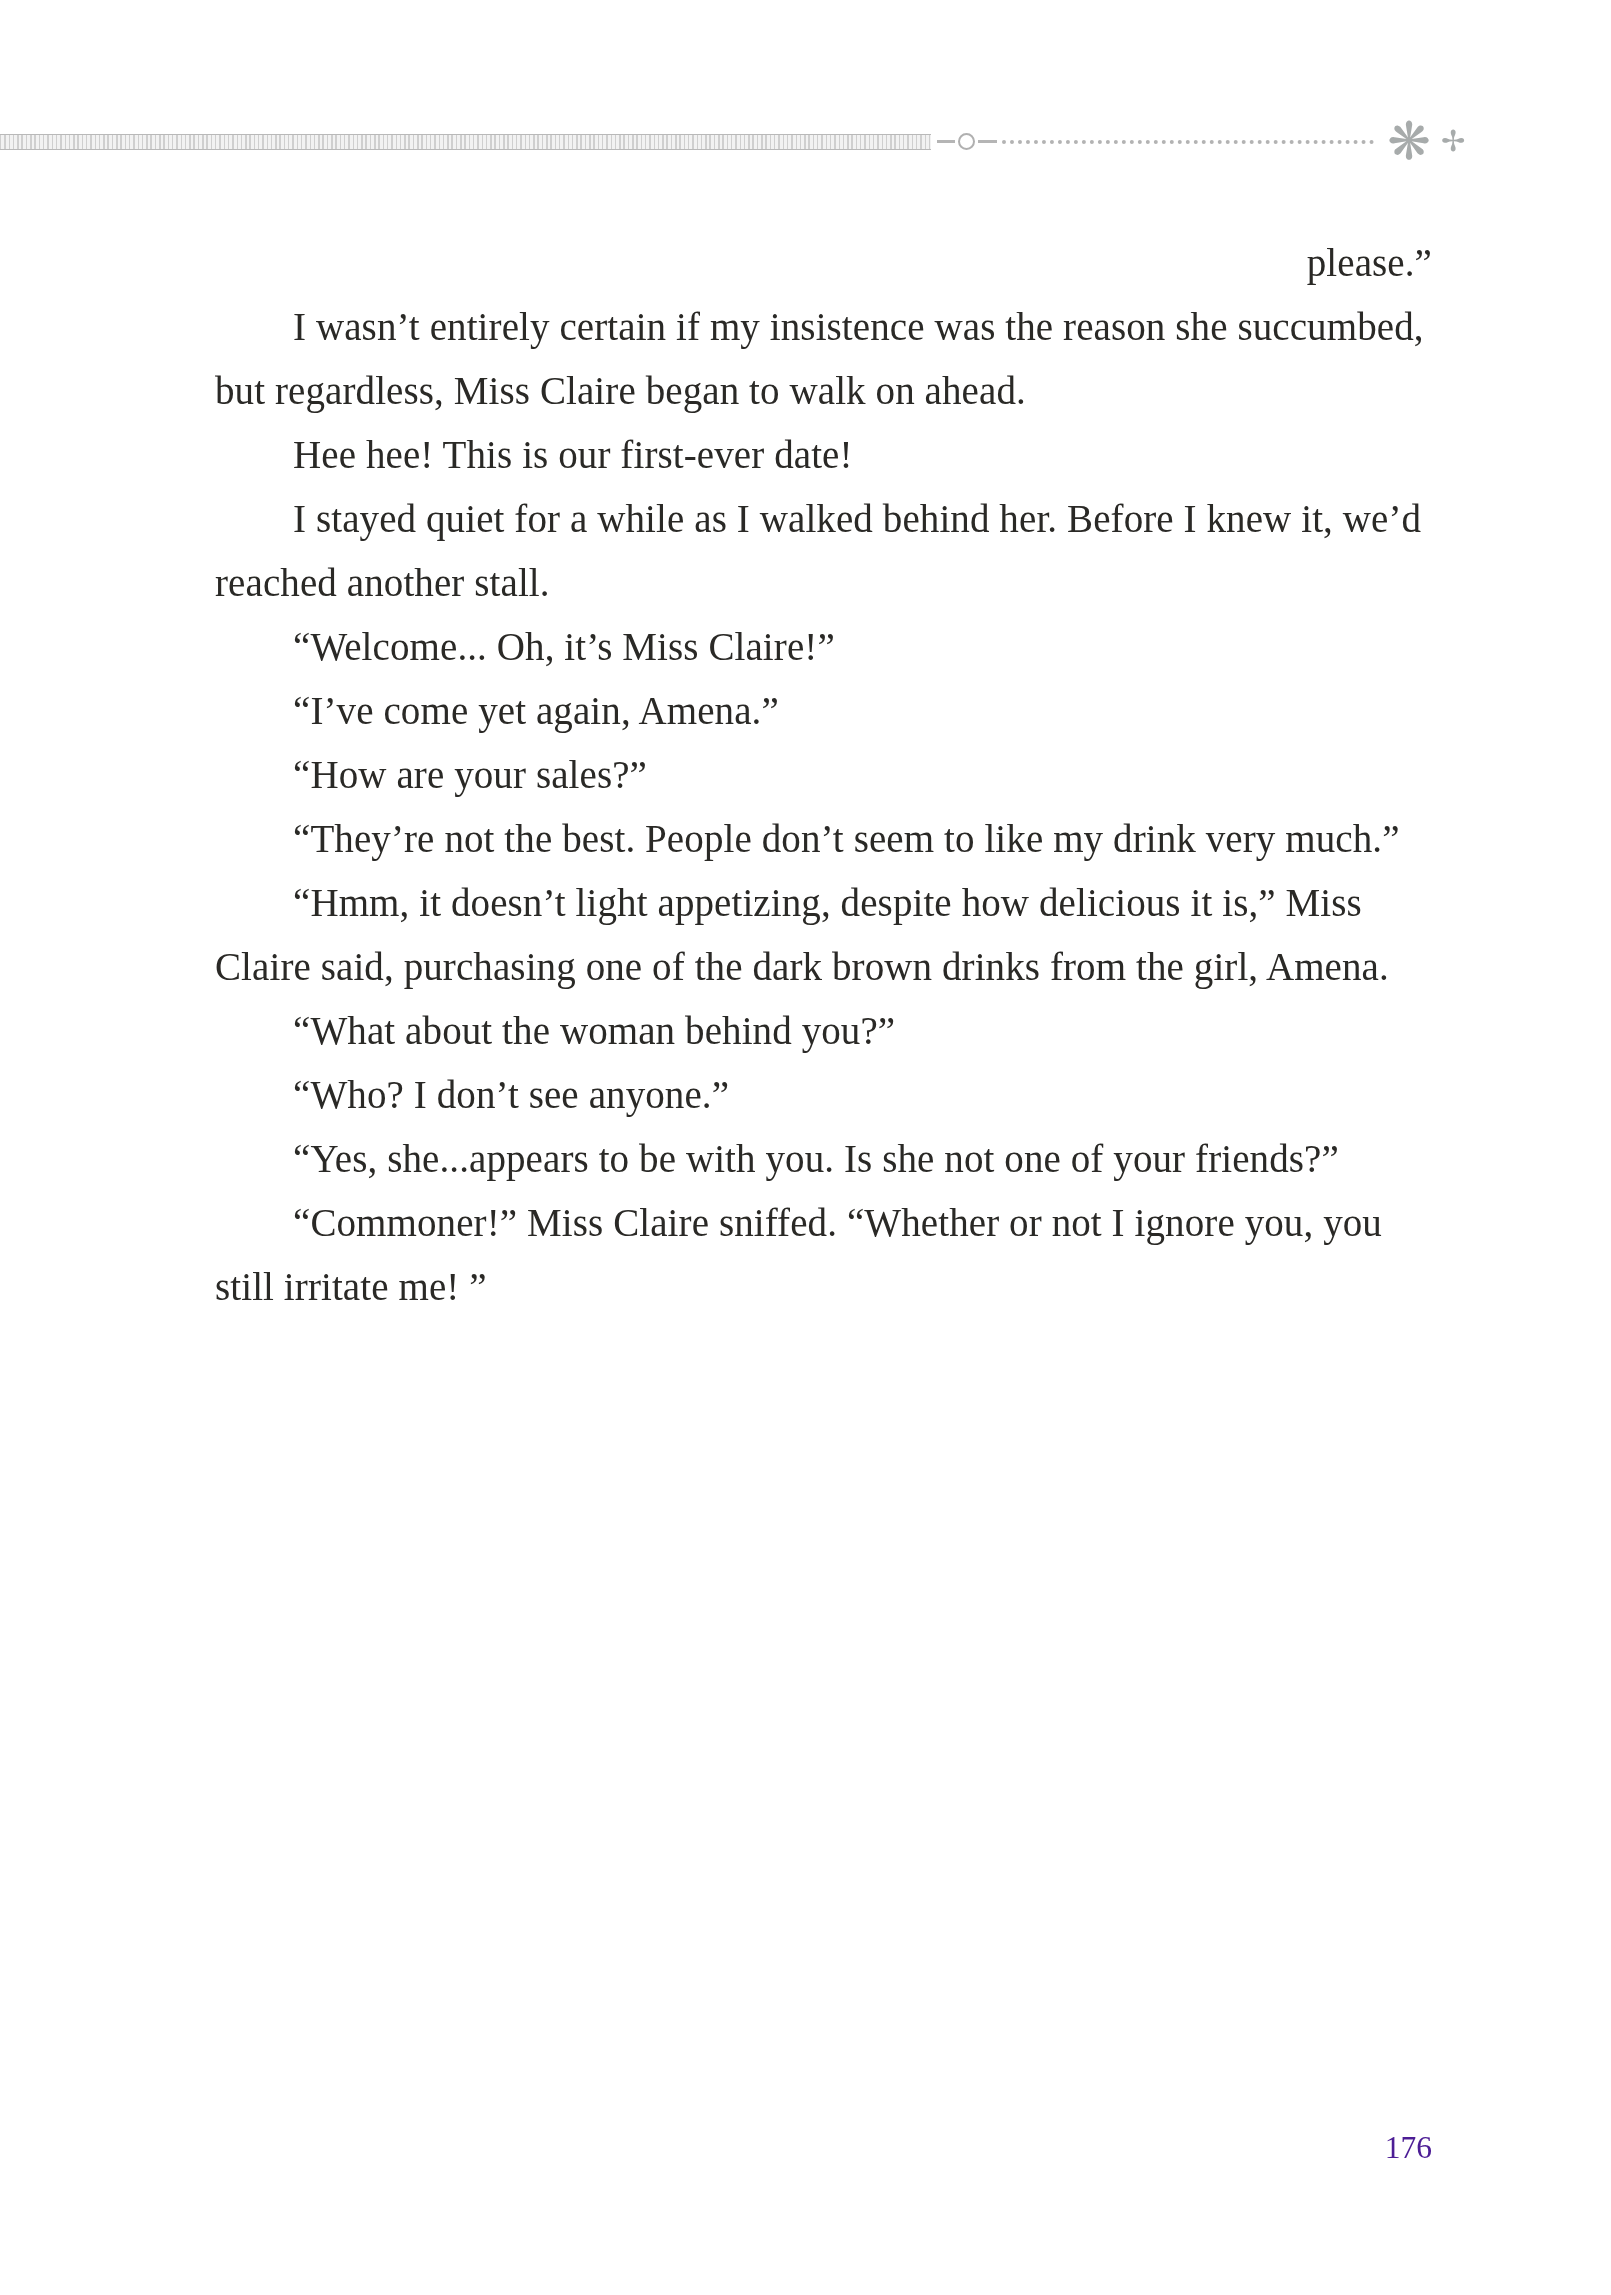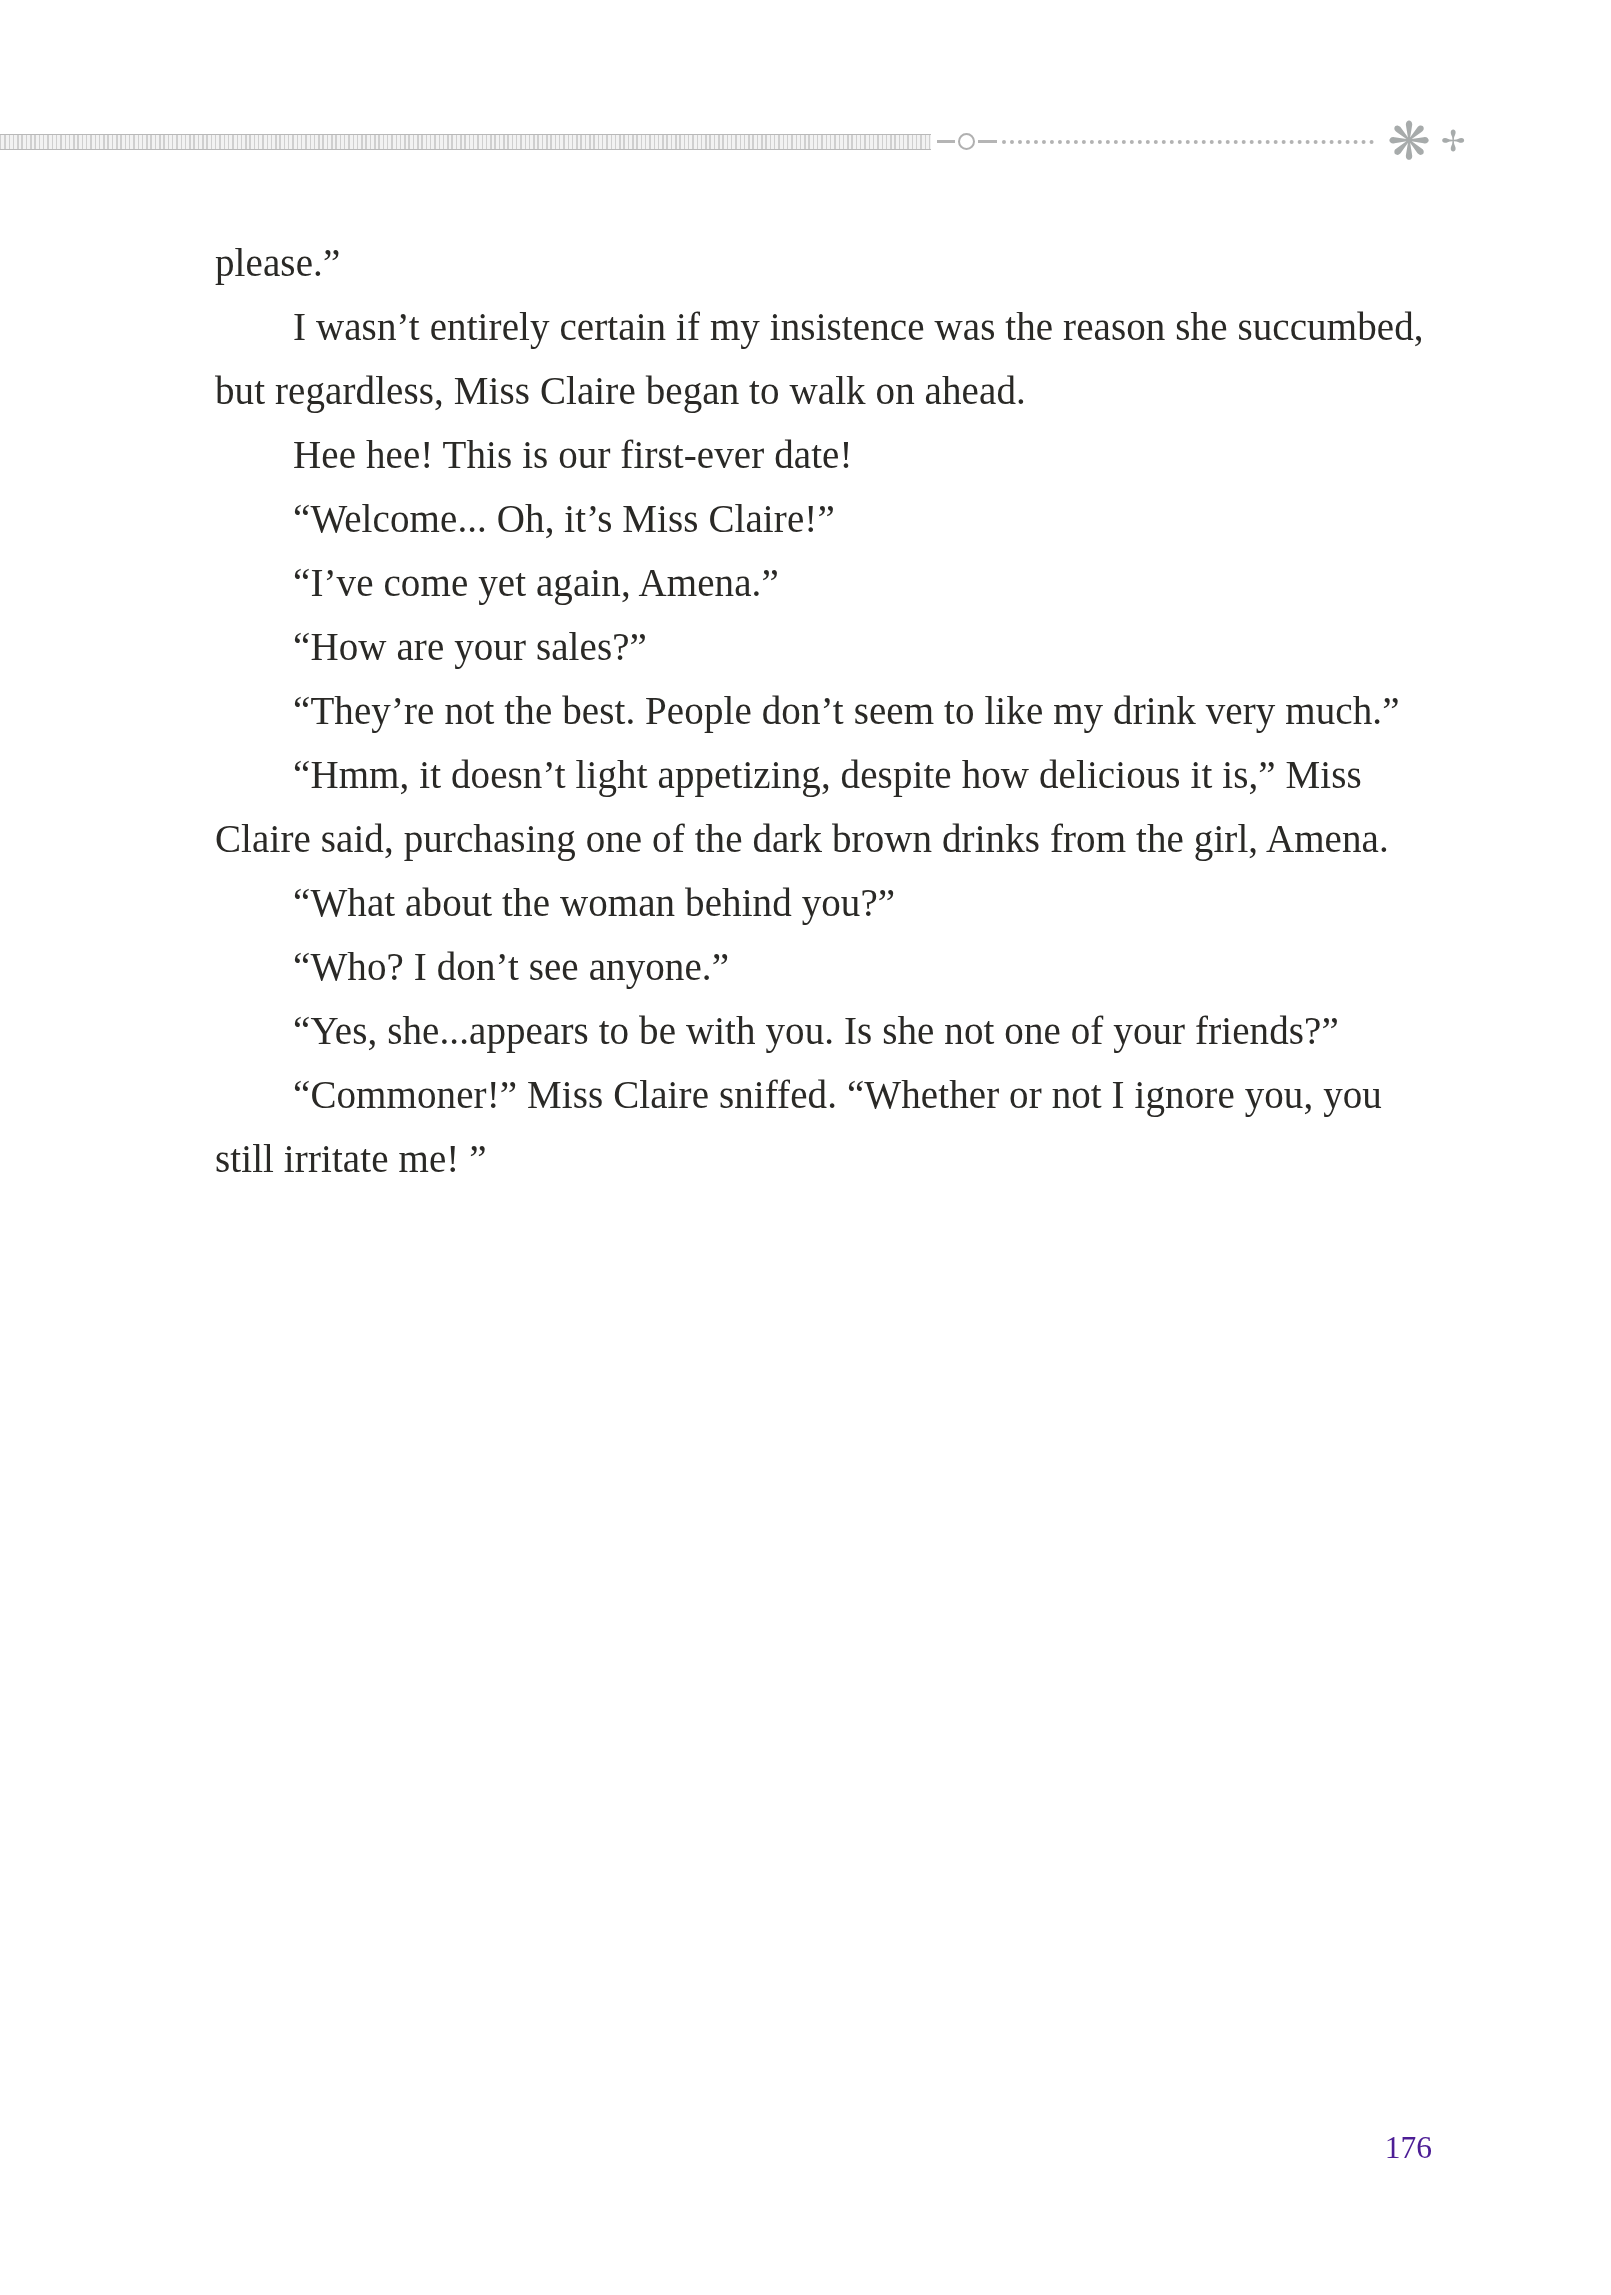--- a/index.html
+++ b/index.html
@@ -81,20 +81,21 @@
     font-size: 39px;
     line-height: 64px;
     letter-spacing: 0.1px;
   }
   #page-text p {
     margin: 0;
     text-indent: 2em;
   }
   #page-text p.no-indent {
     text-indent: 0;
+    text-align: right;
   }
   #page-text p.italic {
   }
 
   
   #page-number {
     position: absolute;
     top: 2130px;
     left: 215px;
     width: 1217px;
@@ -117,20 +118,21 @@
     </div>
     <div class="dotted-rule"></div>
     <span class="flower">❋</span>
     <span class="cross">✢</span>
   </div>
 
   <div id="page-text">
     <p class="no-indent">please.”</p>
     <p>I wasn’t entirely certain if my insistence was the reason she succumbed, but regardless, Miss Claire began to walk on ahead.</p>
     <p class="italic">Hee hee! This is our first-ever date!</p>
+    <p>I stayed quiet for a while as I walked behind her. Before I knew it, we’d reached another stall.</p>
     <p>“Welcome... Oh, it’s Miss Claire!”</p>
     <p>“I’ve come yet again, Amena.”</p>
     <p>“How are your sales?”</p>
     <p>“They’re not the best. People don’t seem to like my drink very much.”</p>
     <p>“Hmm, it doesn’t light appetizing, despite how delicious it is,” Miss Claire said, purchasing one of the dark brown drinks from the girl, Amena.</p>
     <p>“What about the woman behind you?”</p>
     <p>“Who? I don’t see anyone.”</p>
     <p>“Yes, she...appears to be with you. Is she not one of your friends?”</p>
     <p>“Commoner!” Miss Claire sniffed. “Whether or not I ignore you, you still irritate me! ”</p>
   </div>

